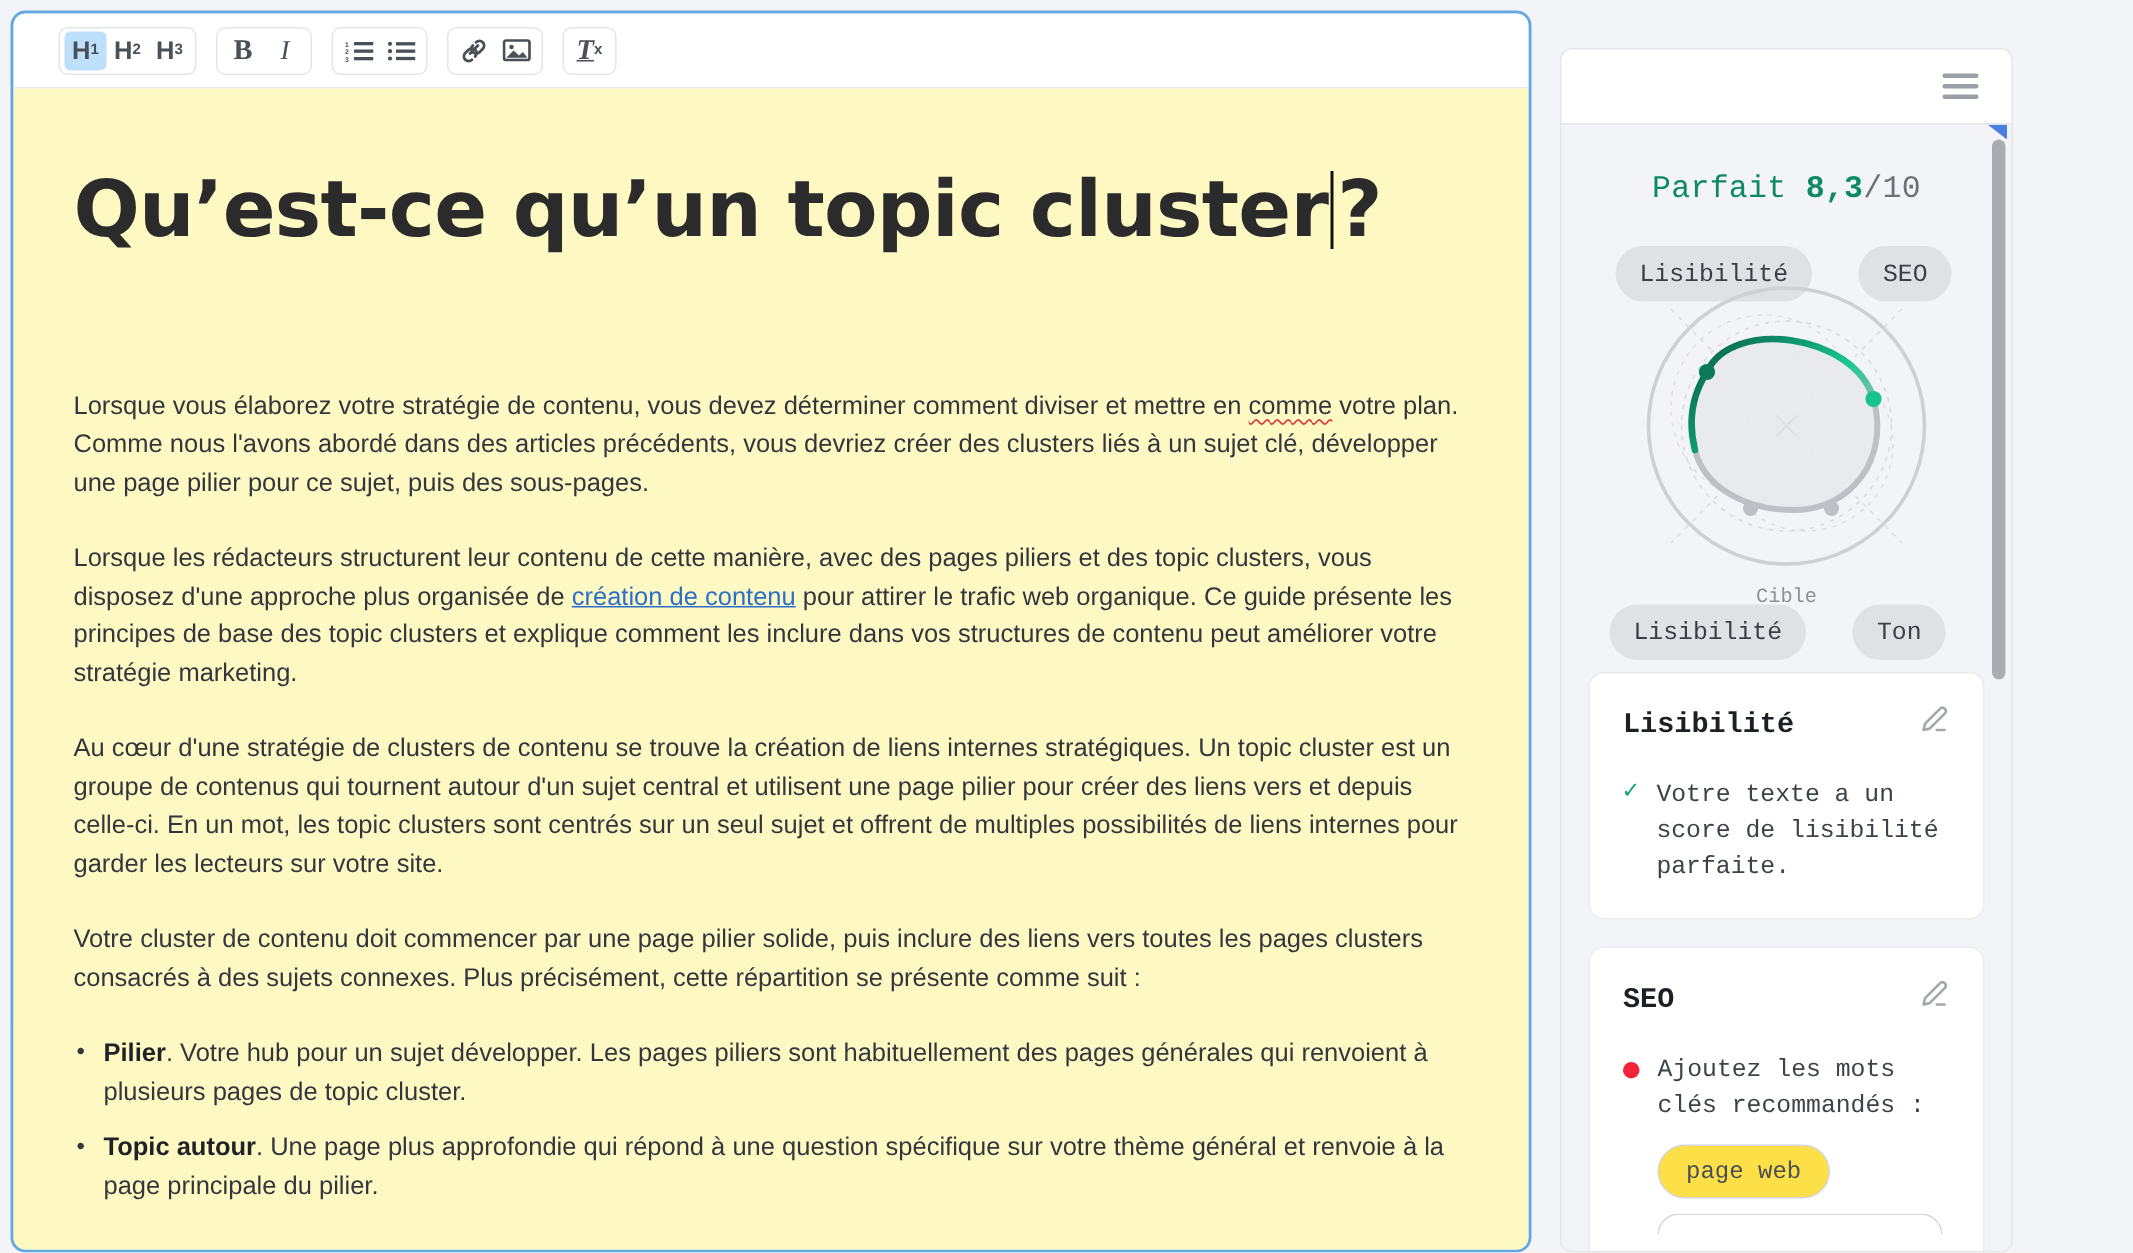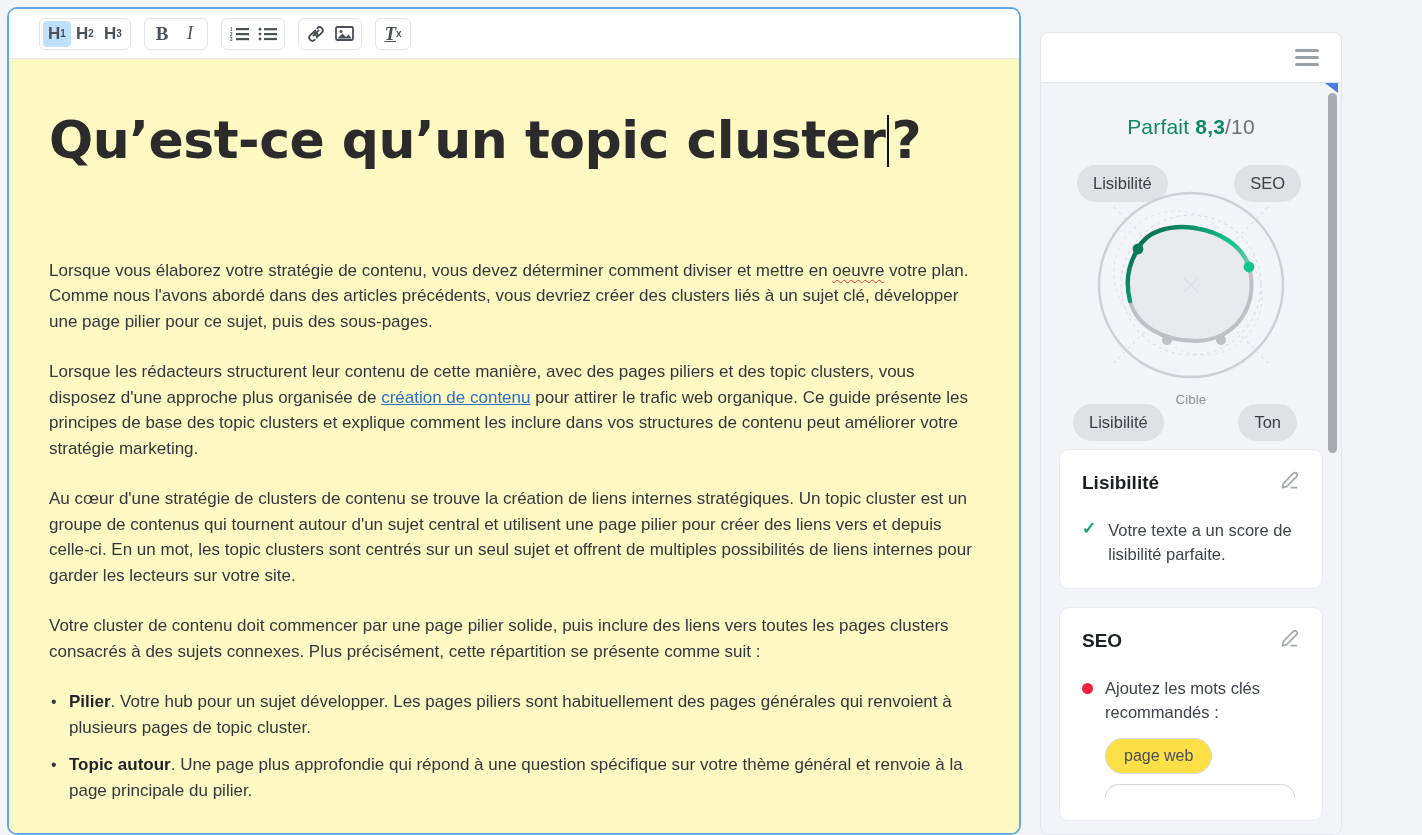--- a/index.html
+++ b/index.html
@@ -114,21 +114,21 @@
     left: -18px;
     color: #33373d;
     font-size: 16px;
   }
   .doc li b { font-weight: 700; color: #1f2227; }
 
   
   .side {
     position: absolute;
     left: 1040px; top: 32px;
-    width: 302px; height: 803px;
+    width: 302px; height: 803px; font-family: Liberation Mono, monospace;
   }
   .side-head {
     height: 50px;
     background: #fff;
     border: 1px solid #e3e6ea;
     border-bottom: none;
     border-radius: 8px 8px 0 0;
     display: flex;
     align-items: center;
     justify-content: flex-end;
@@ -336,21 +336,21 @@
         <div class="tb-btn">
           <span style="font-family:'Liberation Serif',serif;font-style:italic;font-size:19px;text-decoration:underline;">T</span>
             <sub style="font-style:normal;">x</sub>
         </div>
       </div>
     </div>
 
     <div class="doc">
       <h1><span>Qu’est-ce qu’un topic cluster</span><span class="caret"></span><span>?</span></h1>
 
-      <p class="first"><span>Lorsque vous élaborez votre stratégie de contenu, vous devez déterminer comment diviser et mettre en </span><span class="misspell">oeuvre</span><span> votre plan. Comme nous l'avons abordé dans des articles précédents, vous devriez créer des clusters liés à un sujet clé, développer une page pilier pour ce sujet, puis des sous-pages.</span></p>
+      <p class="first"><span>Lorsque vous élaborez votre stratégie de contenu, vous devez déterminer comment diviser et mettre en </span><span class="misspell">comme</span><span> votre plan. Comme nous l'avons abordé dans des articles précédents, vous devriez créer des clusters liés à un sujet clé, développer une page pilier pour ce sujet, puis des sous-pages.</span></p>
 
       <p><span>Lorsque les rédacteurs structurent leur contenu de cette manière, avec des pages piliers et des topic clusters, vous disposez d'une approche plus organisée de </span><a class="lnk" href="#">création de contenu</a><span> pour attirer le trafic web organique. Ce guide présente les principes de base des topic clusters et explique comment les inclure dans vos structures de contenu peut améliorer votre stratégie marketing.</span></p>
 
 
       <p>Au cœur d'une stratégie de clusters de contenu se trouve la création de liens internes stratégiques. Un topic cluster est un groupe de contenus qui tournent autour d'un sujet central et utilisent une page pilier pour créer des liens vers et depuis celle-ci. En un mot, les topic clusters sont centrés sur un seul sujet et offrent de multiples possibilités de liens internes pour garder les lecteurs sur votre site.</p>
 
       <p>Votre cluster de contenu doit commencer par une page pilier solide, puis inclure des liens vers toutes les pages clusters consacrés à des sujets connexes. Plus précisément, cette répartition se présente comme suit :</p>
 
       <ul>
         <li><b>Pilier</b><span>. Votre hub pour un sujet développer. Les pages piliers sont habituellement des pages générales qui renvoient à plusieurs pages de topic cluster.</span></li>

